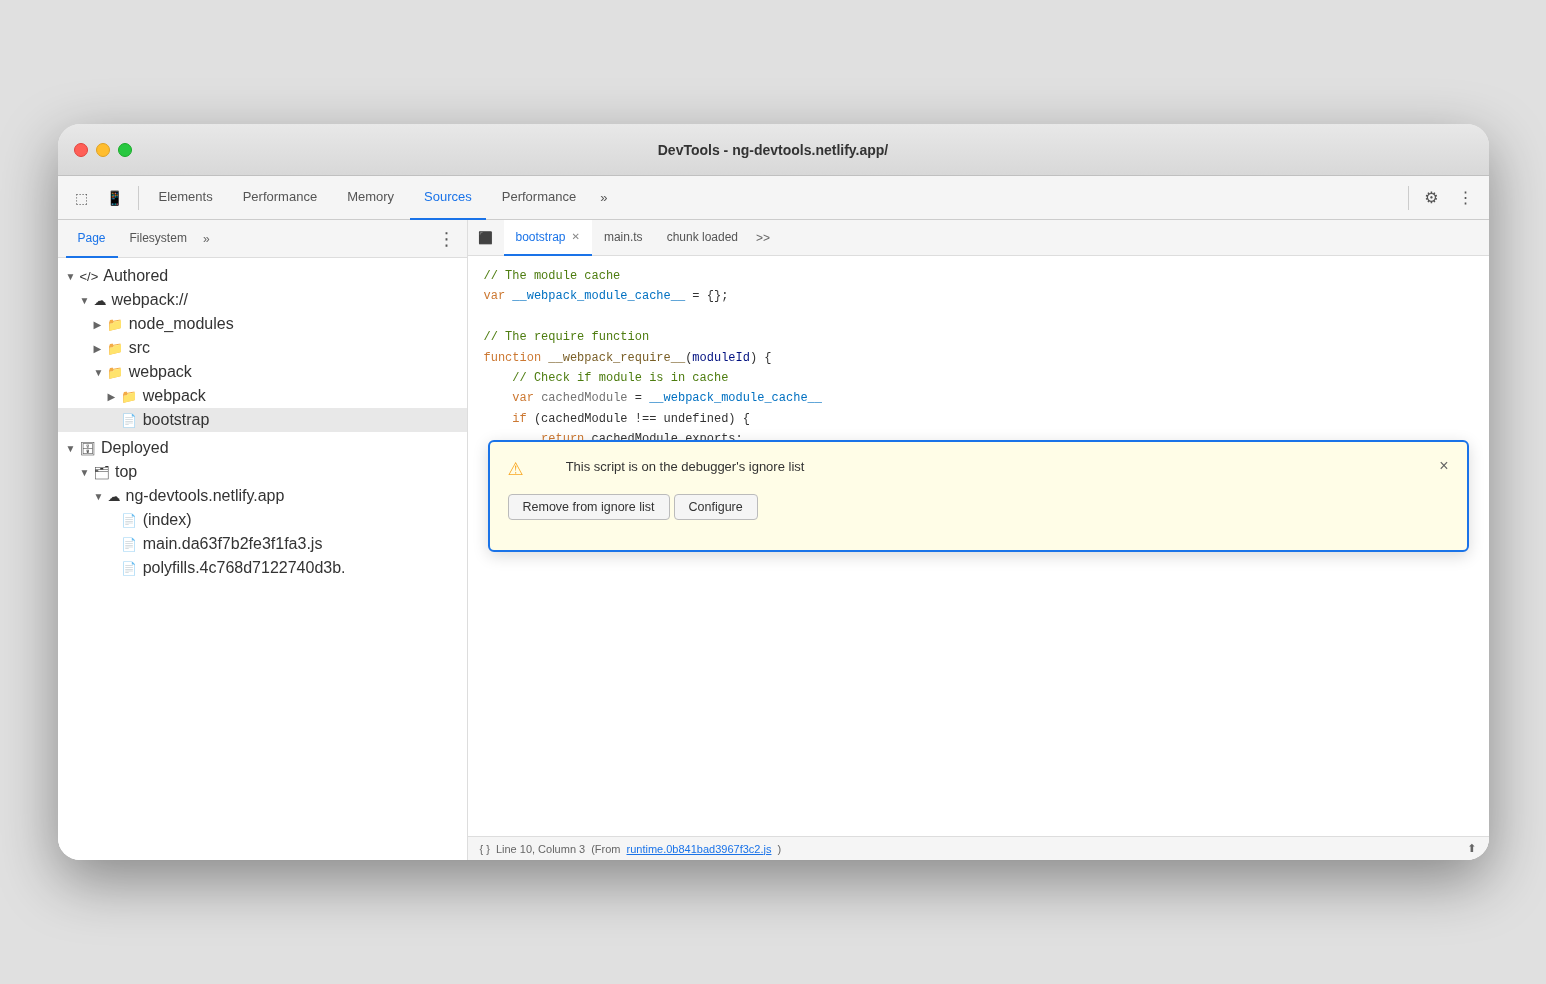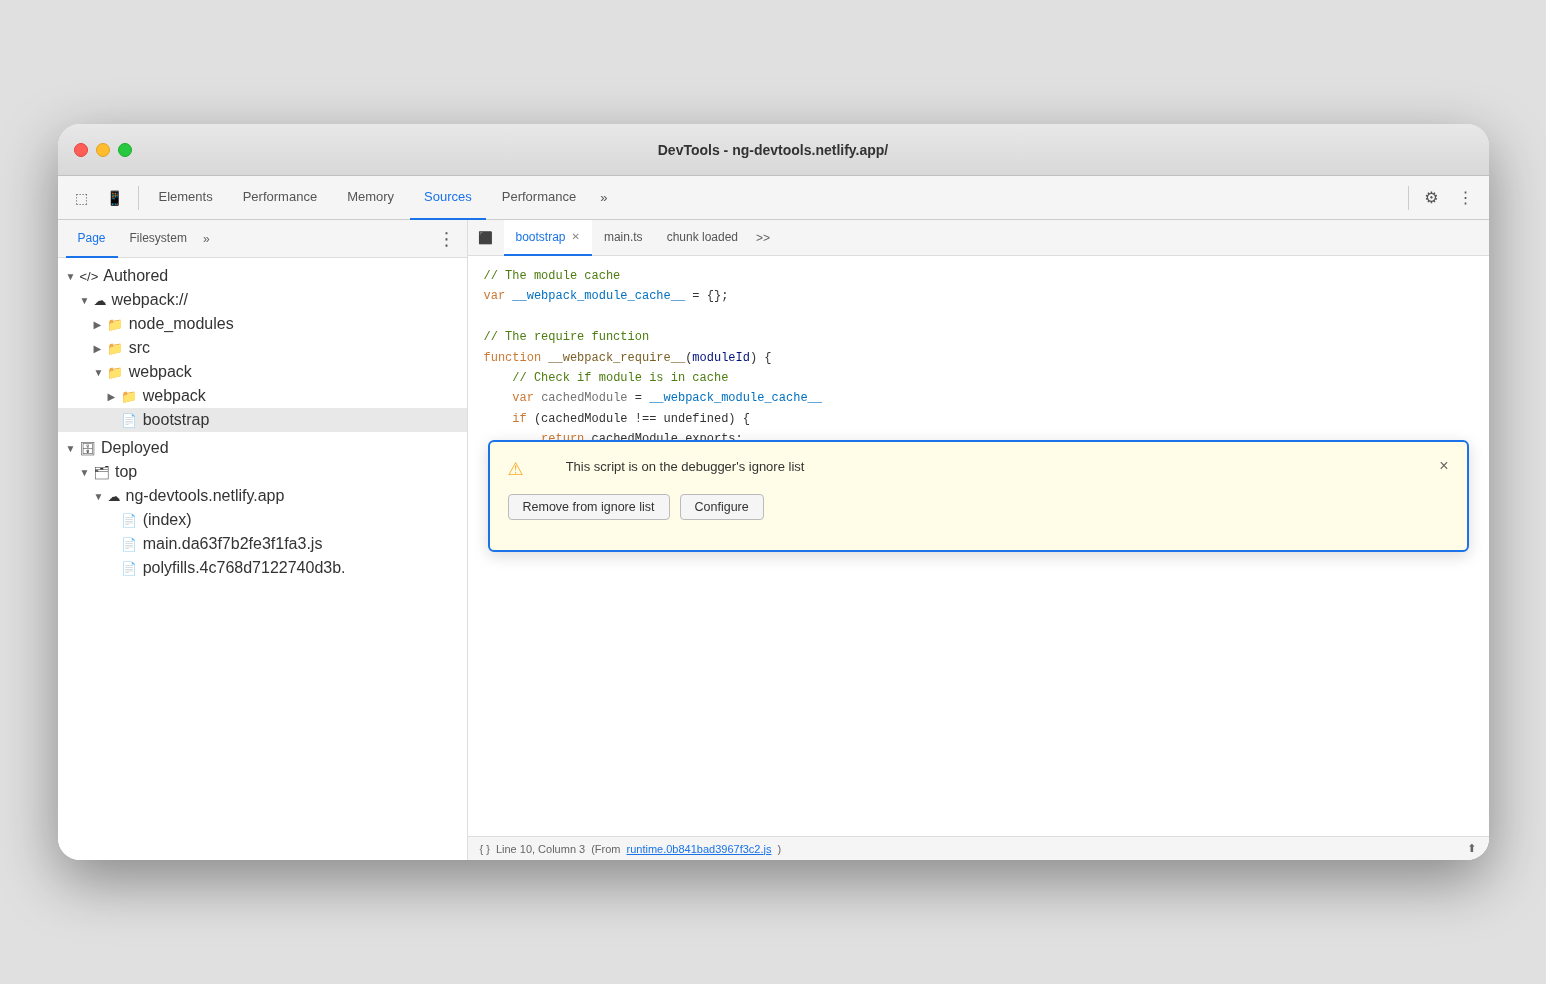--- a/index.html
+++ b/index.html
@@ -363,21 +363,21 @@
     .overlay-close {
       margin-left: auto;
       cursor: pointer;
       color: #666;
       font-size: 16px;
       line-height: 1;
       flex-shrink: 0;
     }
     .overlay-buttons {
       display: flex;
-      gap: 10px;
+      gap: 4px;
       margin-bottom: 14px;
     }
     .overlay-btn {
       padding: 5px 14px;
       border: 1px solid #bbb;
       background: #f5f5f5;
       border-radius: 4px;
       font-size: 12.5px;
       color: #333;
       cursor: pointer;

